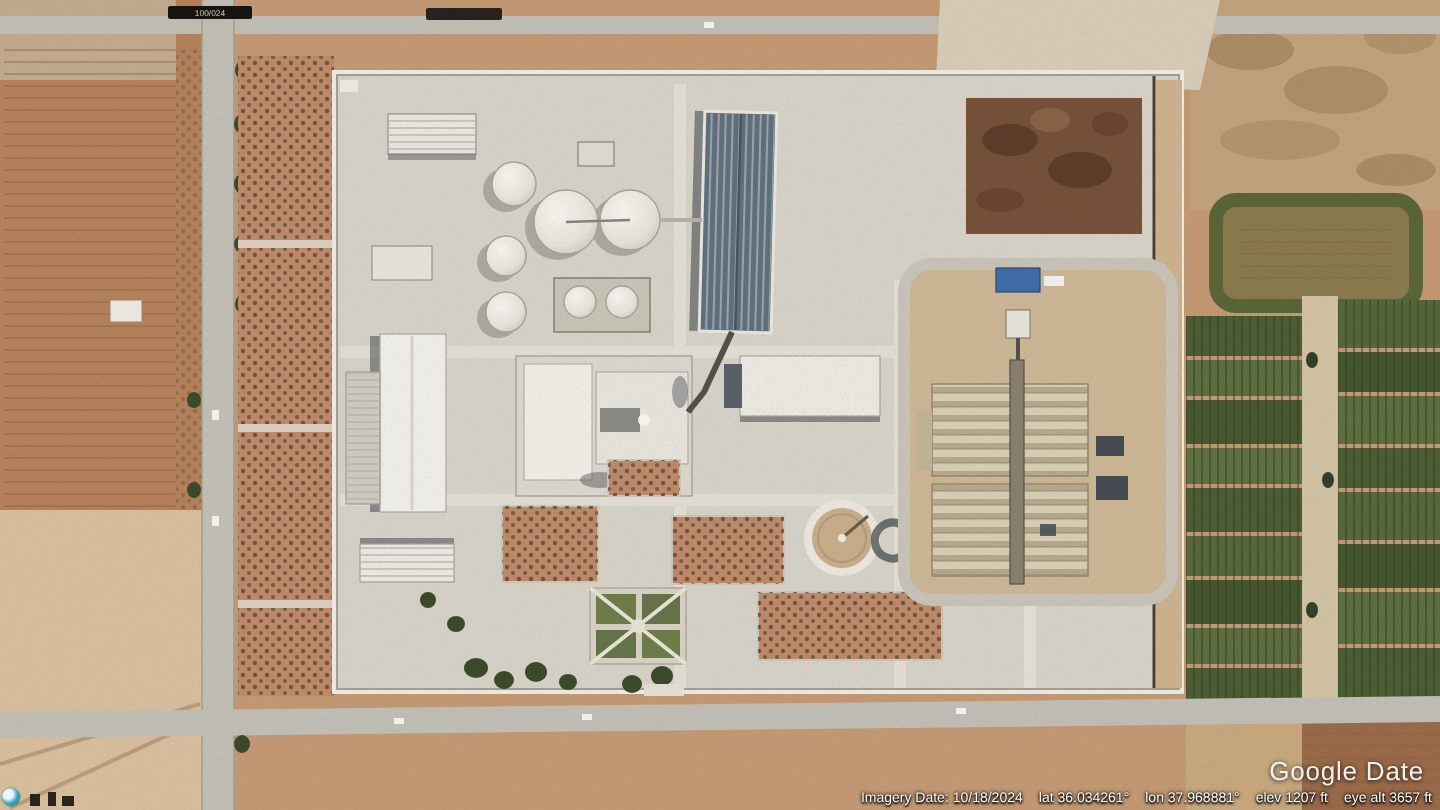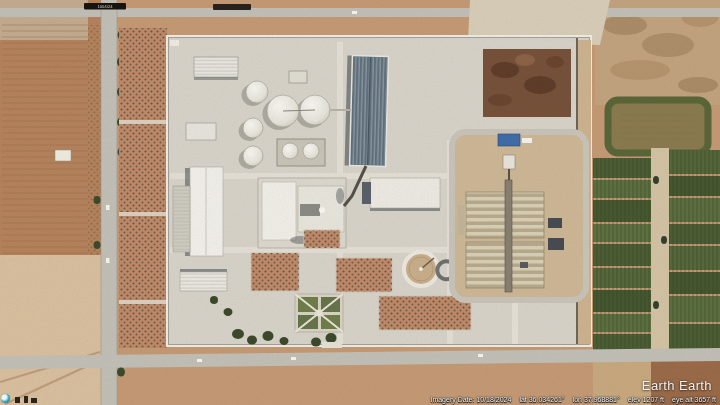--- a/index.html
+++ b/index.html
@@ -308,21 +308,21 @@
 
   <g fill="#2b251d">
     <rect x="15" y="397" width="5" height="6"></rect>
         <rect x="24" y="396" width="4" height="7"></rect>
         <rect x="31" y="398" width="6" height="5"></rect>
   </g>
 
   <rect x="0" y="0" width="720" height="405" filter="url(#grain)" opacity="0.14" style="mix-blend-mode:multiply"></rect>
 </svg>
 
-<div class="watermark">Earth Earth</div>
+<div class="watermark">Google Date</div>
 
 <div class="statusbar">
   <span>Imagery Date: 10/18/2024</span>
   <span>lat 36.034261°</span>
   <span>lon 37.968881°</span>
   <span>elev 1207 ft</span>
   <span>eye alt 3657 ft</span>
 </div>
 
 <div class="clock-ico"></div>

